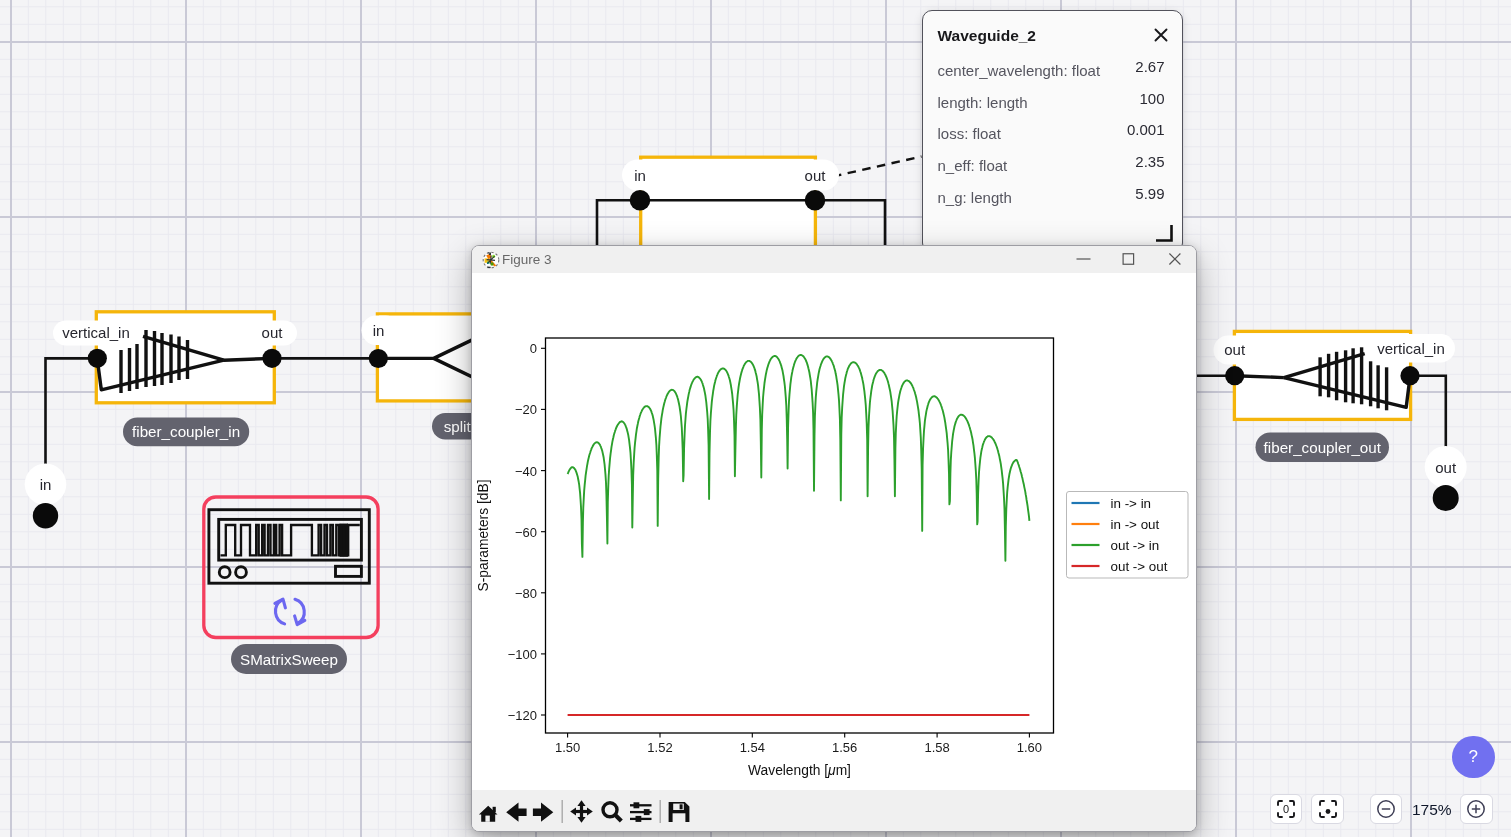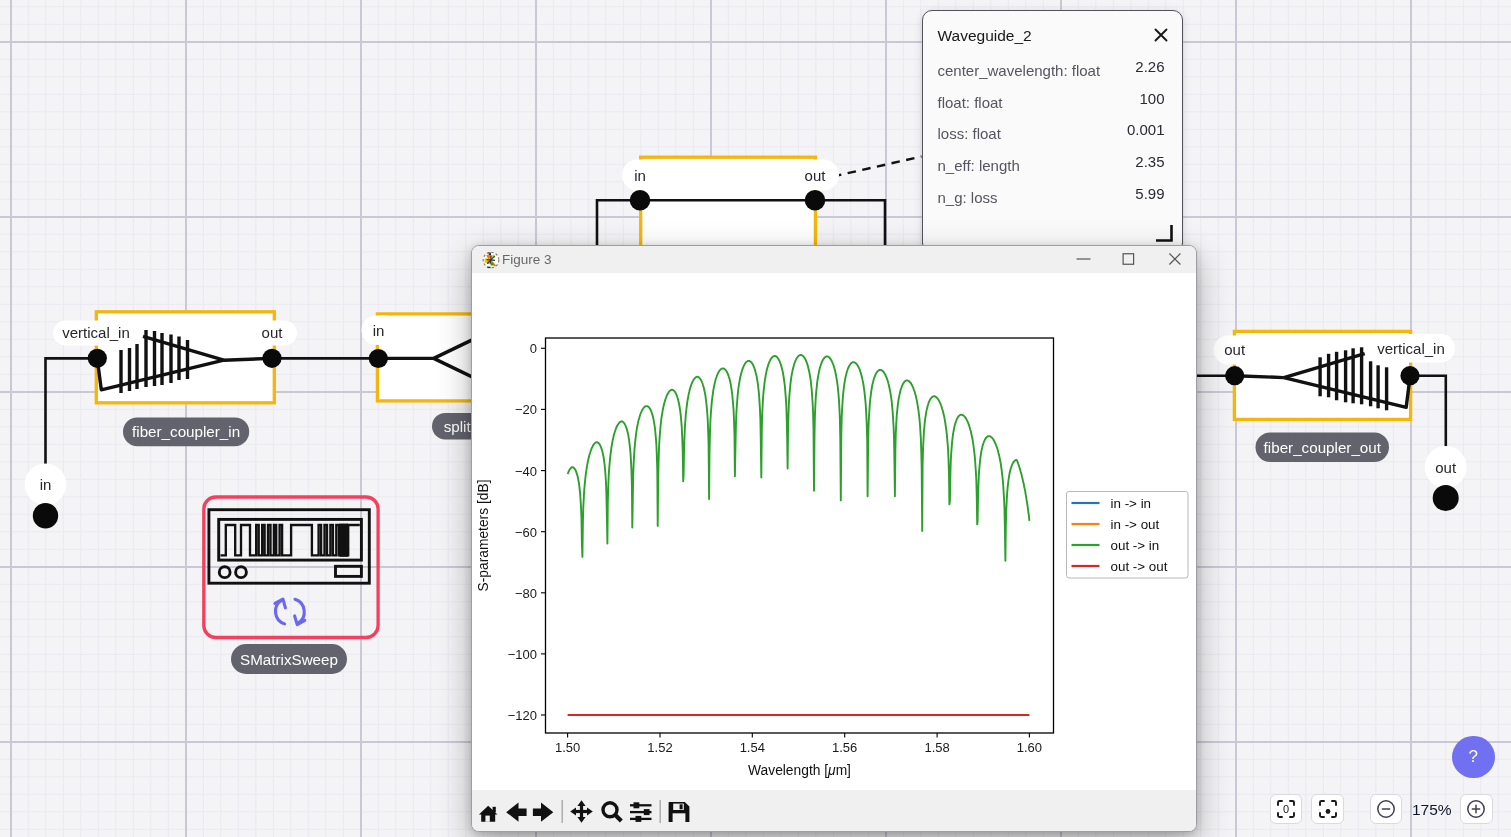--- a/index.html
+++ b/index.html
@@ -8,21 +8,21 @@
 background-image:
  linear-gradient(to right, #c9c9d6 1.8px, transparent 1.8px),
  linear-gradient(to bottom, #c9c9d6 1.8px, transparent 1.8px),
  linear-gradient(to right, #e9e9ef 1.2px, transparent 1.2px),
  linear-gradient(to bottom, #e9e9ef 1.2px, transparent 1.2px);
 background-size:175px 175px,175px 175px,17.5px 17.5px,17.5px 17.5px;
 background-position:10px 0,0 41px,10.3px 0,0 6.3px;
 }
 #canvas{position:absolute;left:0;top:0}
 #panel{position:absolute;left:921.5px;top:9.5px;width:261px;height:243px;background:#fafafa;border:1.7px solid #52525b;border-radius:10px;box-shadow:0 2px 10px rgba(0,0,0,.13);z-index:5}
-#ptitle{position:absolute;left:15px;top:16px;font-size:15.5px;font-weight:400;color:#18181b}
+#ptitle{position:absolute;left:15px;top:16px;font-size:15.5px;font-weight:700;color:#18181b}
 #pclose{position:absolute;right:13px;top:16px}
 .prow{position:absolute;left:15px;right:17px;height:20px}
 .pl{position:absolute;left:0;top:4px;font-size:15px;color:#55555f}
 .pv{position:absolute;right:0;top:0;font-size:15px;color:#2a2a33}
 #presize{position:absolute;right:8px;bottom:9px}
 #figwin{position:absolute;left:470.5px;top:245px;width:726px;height:587px;background:#fff;border:1px solid #9d9da3;border-radius:8px;overflow:hidden;box-shadow:0 12px 34px rgba(0,0,0,.30),0 2px 8px rgba(0,0,0,.18);z-index:10}
 #ftitle{position:absolute;left:0;top:0;width:100%;height:26.5px;background:#f0f0f0}
 #fic{position:absolute;left:10px;top:4.5px}
 #ftext{position:absolute;left:30.5px;top:5.5px;font-size:13.5px;color:#686868}
 #fbtns{position:absolute;left:0;top:0}
@@ -147,36 +147,36 @@
  </g>
 </svg>
 
 <div id="panel">
  <div id="ptitle">Waveguide_2</div>
  <svg id="pclose" width="16" height="16" viewBox="0 0 16 16">
       <path d="M2.5,2.5 L13.5,13.5 M13.5,2.5 L2.5,13.5" stroke="#18181b" stroke-width="1.9" stroke-linecap="round"></path>
     </svg>
  <div class="prow" style="top:47px">
       <span class="pl">center_wavelength: float</span>
-      <span class="pv">2.26</span>
+      <span class="pv">2.67</span>
     </div>
     <div class="prow" style="top:79px">
-      <span class="pl">float: float</span>
+      <span class="pl">length: length</span>
       <span class="pv">100</span>
     </div>
     <div class="prow" style="top:110px">
       <span class="pl">loss: float</span>
       <span class="pv">0.001</span>
     </div>
     <div class="prow" style="top:142px">
-      <span class="pl">n_eff: length</span>
+      <span class="pl">n_eff: float</span>
       <span class="pv">2.35</span>
     </div>
     <div class="prow" style="top:174px">
-      <span class="pl">n_g: loss</span>
+      <span class="pl">n_g: length</span>
       <span class="pv">5.99</span>
     </div>
  <svg id="presize" width="20" height="20" viewBox="0 0 20 20">
       <path d="M2,17.5 H17.5 V2" fill="none" stroke="#111" stroke-width="2.6"></path>
     </svg>
 </div>
 
 <div id="figwin">
  <div id="ftitle">
   <span id="fic"><svg width="18" height="18" viewBox="0 0 18 18">

